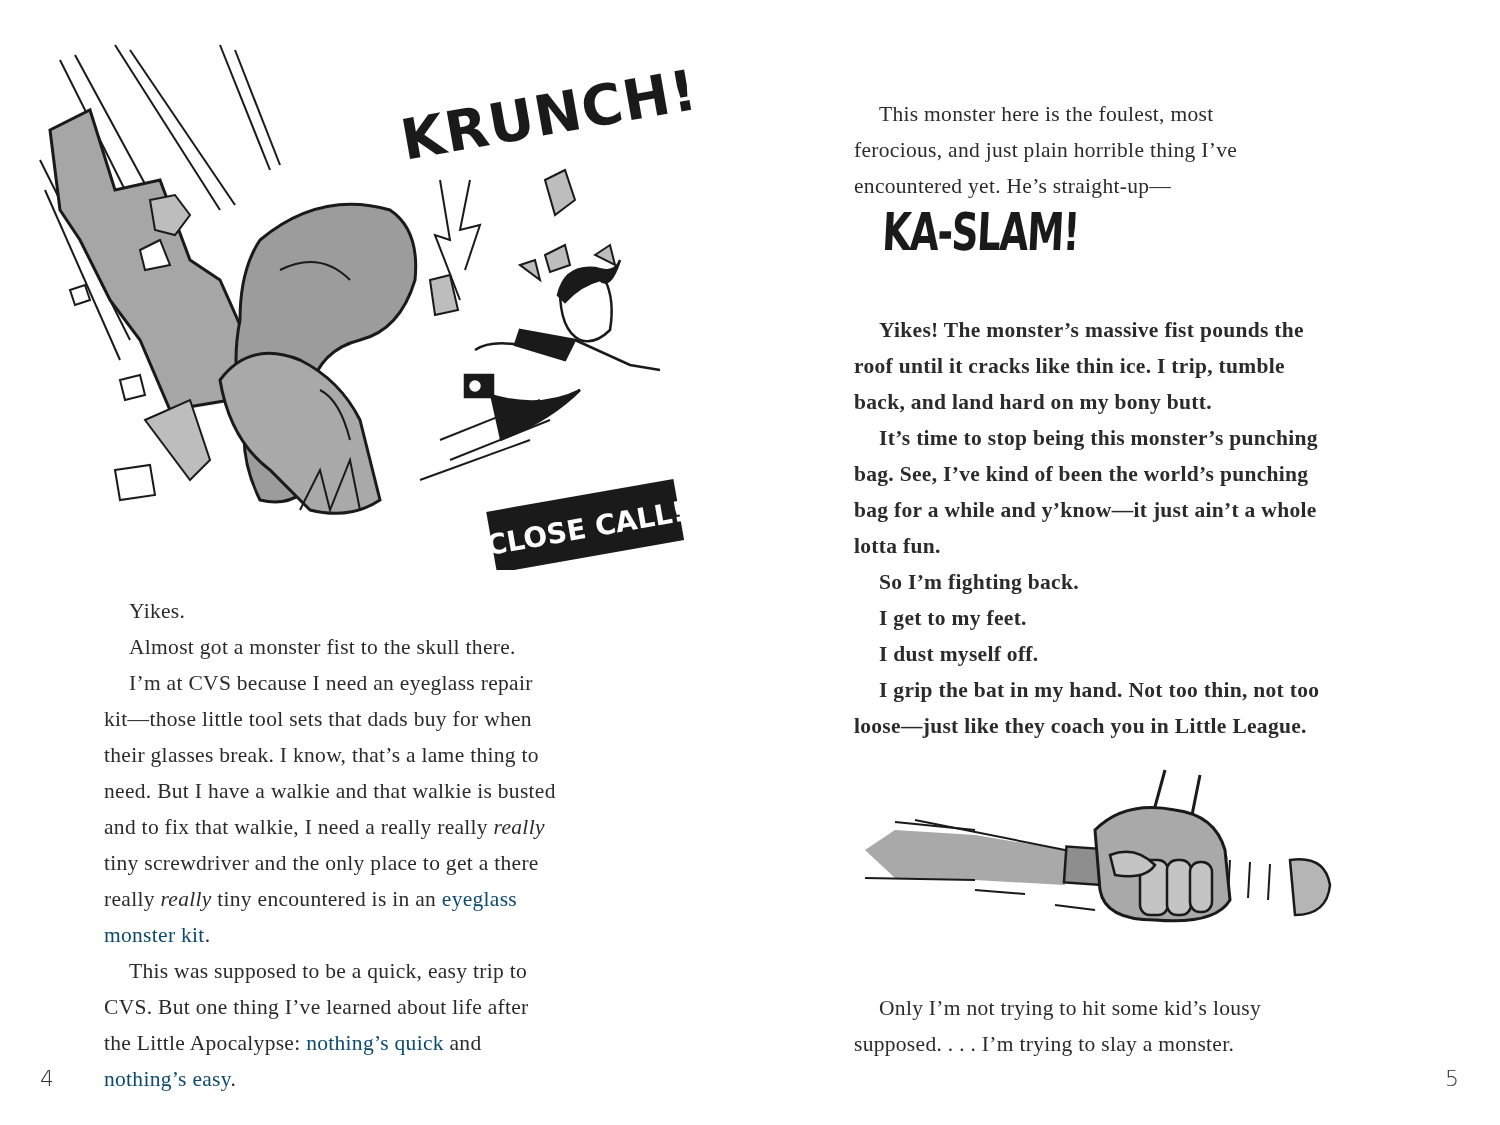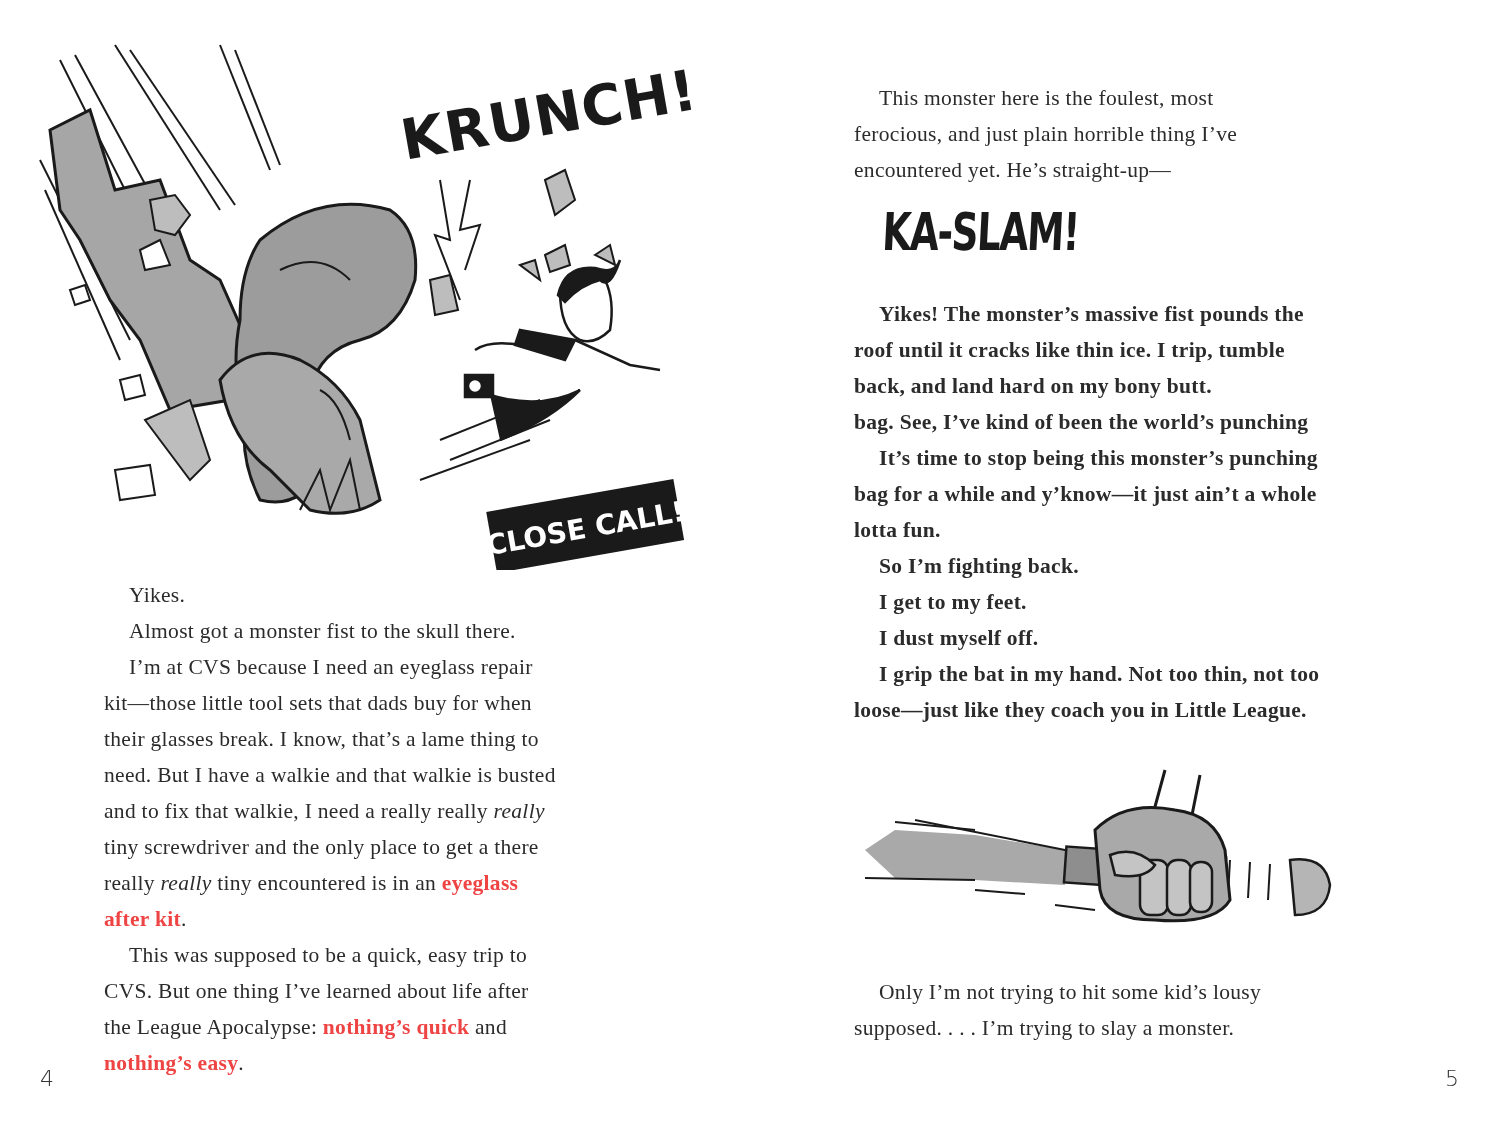--- a/index.html
+++ b/index.html
@@ -3,24 +3,24 @@
 <meta charset="utf-8">
 <style>
   html, body { margin: 0; padding: 0; background: #ffffff; }
   body { width: 1500px; height: 1125px; position: relative; overflow: hidden;
          font-family: "DejaVu Serif", "Liberation Serif", serif; color: #2a2a2a; }
   .page { position: absolute; top: 0; height: 1125px; }
   .page-left { left: 0; width: 750px; }
   .page-right { left: 750px; width: 750px; }
 
   .text-block { position: absolute; font-size: 21.5px; line-height: 36px;
-                font-family: "Liberation Serif", "DejaVu Serif", serif; letter-spacing: 0.3px; color: #2b2b2b; }
+                font-family: "Liberation Serif", "DejaVu Serif", serif; letter-spacing: 0.3px; color: #2b2b2b; margin-top: 16px; }
   .text-block .line { display: block; white-space: nowrap; }
   .text-block .indent { padding-left: 25px; }
-  b, .bold { font-weight: bold; color: #ef4444; }
+  b, .bold { font-weight: normal; color: #0c4a6e; }
   i, .ital { font-style: italic; }
 
   .left-text { left: 104px; top: 577px; width: 560px; }
   .right-top-text { left: 104px; top: 80px; width: 560px; }
   .right-mid-text { left: 104px; top: 296px; width: 580px; font-weight: bold; }
   .right-bottom-text { left: 104px; top: 974px; width: 560px; }
 
   .page-number { position: absolute; top: 1066px; font-size: 22px; font-family: "DejaVu Sans", sans-serif; color: #333; font-weight: 300; }
   .pn-left { left: 40px; }
   .pn-right { left: 695px; }
@@ -105,42 +105,42 @@
   <div class="text-block left-text" id="left-text">
       <span class="line indent"><span>Yikes.</span></span>
       <span class="line indent"><span>Almost got a monster fist to the skull there.</span></span>
       <span class="line indent"><span>I’m at CVS because I need an eyeglass repair</span></span>
       <span class="line"><span>kit—those little tool sets that dads buy for when</span></span>
       <span class="line"><span>their glasses break. I know, that’s a lame thing to</span></span>
       <span class="line"><span>need. But I have a walkie and that walkie is busted</span></span>
       <span class="line"><span>and to fix that walkie, I need a really really </span><span class="ital">really</span></span>
       <span class="line"><span>tiny screwdriver and the only place to get a there</span></span>
       <span class="line"><span>really </span><span class="ital">really</span><span> tiny encountered is in an </span><span class="bold">eyeglass</span></span>
-      <span class="line"><span class="bold">after kit</span><span>.</span></span>
+      <span class="line"><span class="bold">monster kit</span><span>.</span></span>
       <span class="line indent"><span>This was supposed to be a quick, easy trip to</span></span>
       <span class="line"><span>CVS. But one thing I’ve learned about life after</span></span>
-      <span class="line"><span>the League Apocalypse: </span><span class="bold">nothing’s quick</span><span> and</span></span>
+      <span class="line"><span>the Little Apocalypse: </span><span class="bold">nothing’s quick</span><span> and</span></span>
       <span class="line"><span class="bold">nothing’s easy</span><span>.</span></span>
     </div>
 
   <div class="page-number pn-left">4</div>
 </div>
 
 <div class="page page-right">
   <div class="text-block right-top-text" id="right-top">
       <span class="line indent">This monster here is the foulest, most</span>
       <span class="line">ferocious, and just plain horrible thing I’ve</span>
       <span class="line">encountered yet. He’s straight-up—</span>
     </div>
   <div class="text-block right-mid-text" id="right-mid">
       <span class="line indent">Yikes! The monster’s massive fist pounds the</span>
       <span class="line">roof until it cracks like thin ice. I trip, tumble</span>
       <span class="line">back, and land hard on my bony butt.</span>
+      <span class="line indent">It’s time to stop being this monster’s punching</span>
       <span class="line">bag. See, I’ve kind of been the world’s punching</span>
-      <span class="line indent">It’s time to stop being this monster’s punching</span>
       <span class="line">bag for a while and y’know—it just ain’t a whole</span>
       <span class="line">lotta fun.</span>
       <span class="line indent">So I’m fighting back.</span>
       <span class="line indent">I get to my feet.</span>
       <span class="line indent">I dust myself off.</span>
       <span class="line indent">I grip the bat in my hand. Not too thin, not too</span>
       <span class="line">loose—just like they coach you in Little League.</span>
     </div>
   <div class="text-block right-bottom-text" id="right-bottom">
       <span class="line indent">Only I’m not trying to hit some kid’s lousy</span>

